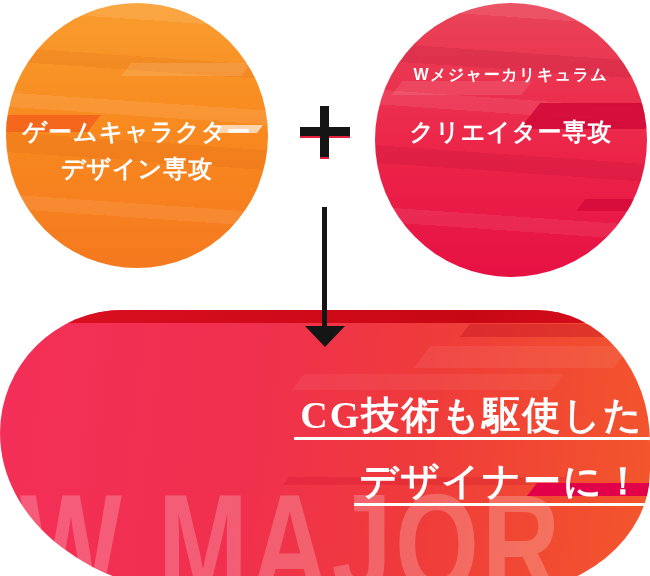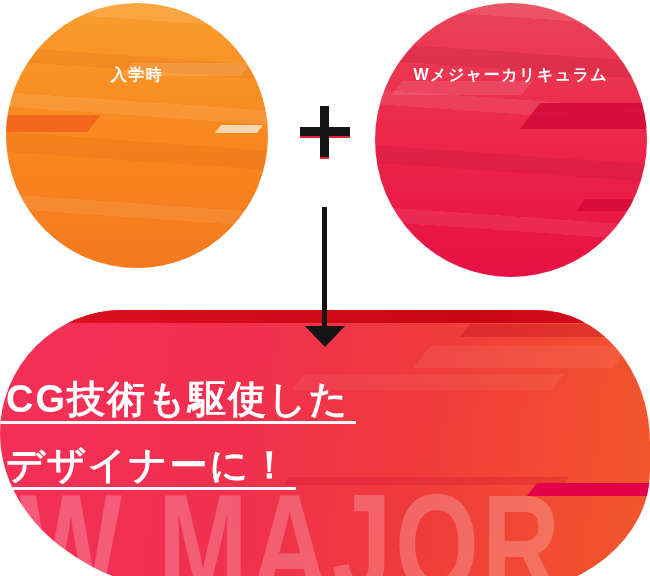--- a/index.html
+++ b/index.html
@@ -67,49 +67,53 @@
   .bn-darkband{right:0;top:14px;width:185px;height:13px;background:rgba(180,0,25,0.30);}
   .bn-light1{right:28px;top:36px;width:200px;height:22px;background:rgba(255,255,255,0.07);}
   .bn-light2{right:92px;top:64px;width:260px;height:16px;background:rgba(255,255,255,0.06);}
   .bn-subdark{right:84px;top:167px;width:280px;height:8px;background:rgba(190,0,40,0.18);}
   .bn-magenta{right:-4px;top:173px;width:122px;height:13px;background:var(--banner-magenta-streak,#e2004a);}
 
   .watermark{position:absolute;left:20px;top:164px;white-space:nowrap;
           font-size:142px;font-weight:700;letter-spacing:4px;line-height:1;
           color:var(--watermark,rgba(255,255,255,0.22));
           transform:scaleX(0.76);transform-origin:left top;}
-  .result-text{position:absolute;left:0;right:0;top:71px;text-align:left;color:#fff;font-weight:700;}
+  .result-text{position:absolute;left:0;right:0;top:87px;text-align:right;color:#fff;font-weight:700;font-family:Liberation Serif, serif;}
   .big-line{display:inline-block;font-size:38px;line-height:36px;letter-spacing:2px;
           padding:0 6px 4px;border-bottom:3px solid #fff;}
   .line1-wrap{margin-bottom:23px;}
   .line-wrap{display:block;}
 </style>
 </head>
 <body>
 
 <div id="canvas">
 
   <div class="circle circle-left">
     <div class="streak cl-streak-red"></div>
     <div class="streak cl-streak-dash"></div>
     <div class="streak cl-streak-lt"></div>
-    <div class="badge">入学時</div>
+    <div class="circle-main">
+      <div>ゲームキャラクター</div>
+      <div>デザイン専攻</div>
+    </div>
   </div>
 
   <div class="plus">
     <div class="plus-h"></div>
     <div class="plus-v"></div>
   </div>
 
   <div class="circle circle-right">
     <div class="streak cr-streak-d1"></div>
     <div class="streak cr-streak-d2"></div>
     <div class="streak cr-streak-lt"></div>
     <div class="badge">Wメジャーカリキュラム</div>
     <div class="circle-main">
+      <div>クリエイター専攻</div>
     </div>
   </div>
 
   <div class="banner">
     <div class="banner-stripe"></div>
     <div class="streak bn-darkband"></div>
     <div class="streak bn-light1"></div>
     <div class="streak bn-light2"></div>
     <div class="streak bn-subdark"></div>
     <div class="streak bn-magenta"></div>

